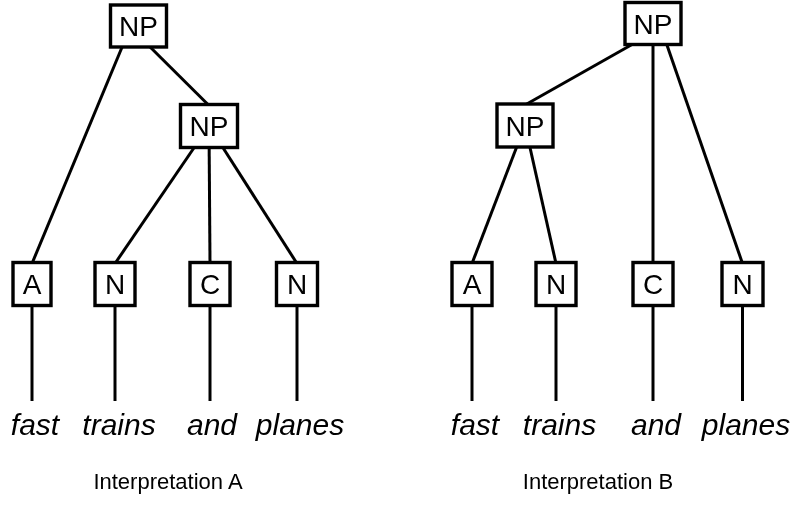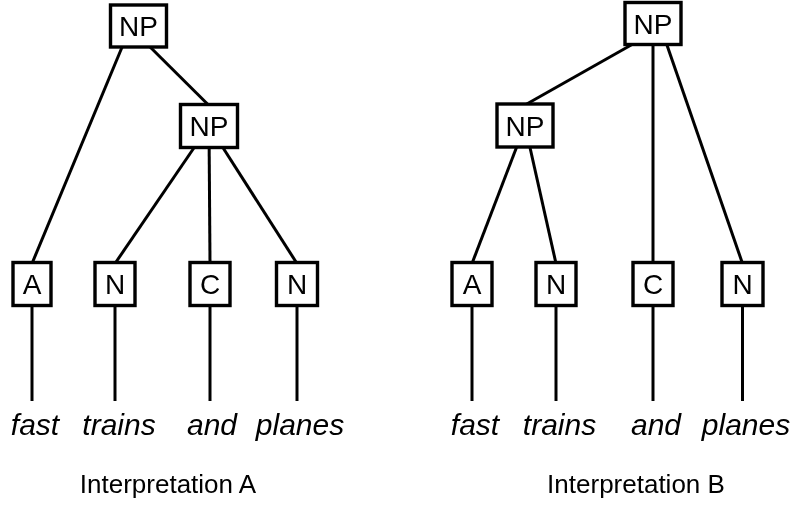--- a/index.html
+++ b/index.html
@@ -44,21 +44,21 @@
     font-family: "Liberation Sans", sans-serif;
     font-style: italic;
     font-size: 30px;
     fill: #000000;
     text-anchor: middle;
   }
   .caption {
     position: absolute;
     transform: translateX(-50%);
     font-family: "Liberation Sans", sans-serif;
-    font-size: 26px;
+    font-size: 22px;
     line-height: 1;
     color: #000000;
     white-space: nowrap;
   }
 </style>
 </head>
 <body>
 
 <div id="stage">
   <svg id="tree-svg" width="800" height="513" viewBox="0 0 800 513">
@@ -137,14 +137,14 @@
         </g>
         <g>
           <rect x="722" y="262.5" width="41" height="43" class="nodebox"></rect>
           <text x="742.5" y="294" class="nodelabel">N</text>
         </g>
       </g>
     </svg>
 
   <div class="caption" style="left:168px; top:471px;">Interpretation A</div>
 
-  <div class="caption" style="left:636px; top:471px;">Interpretation B</div>
+  <div class="caption" style="left:598px; top:471px;">Interpretation B</div>
 </div>
 
 </body></html>

